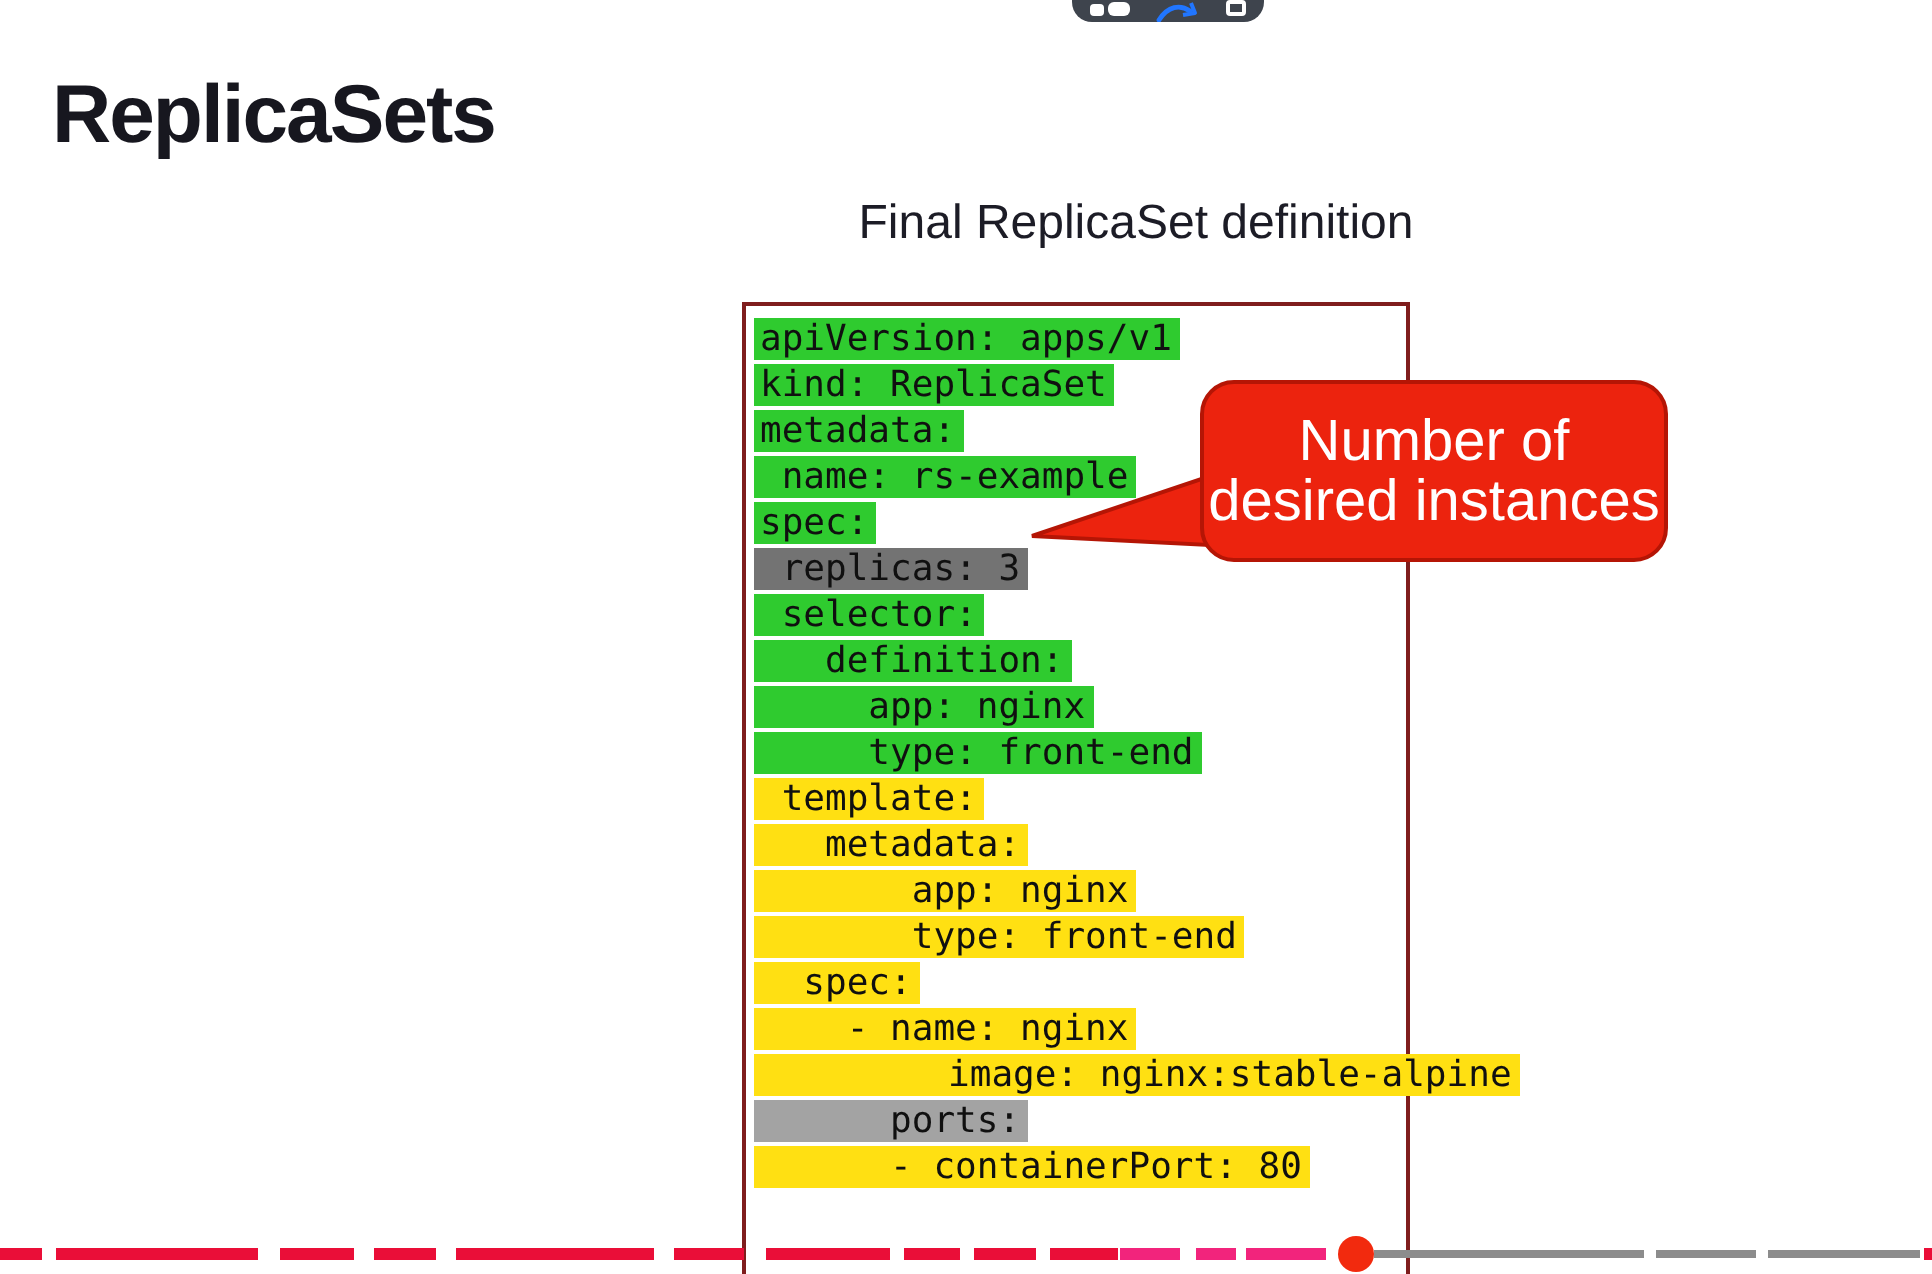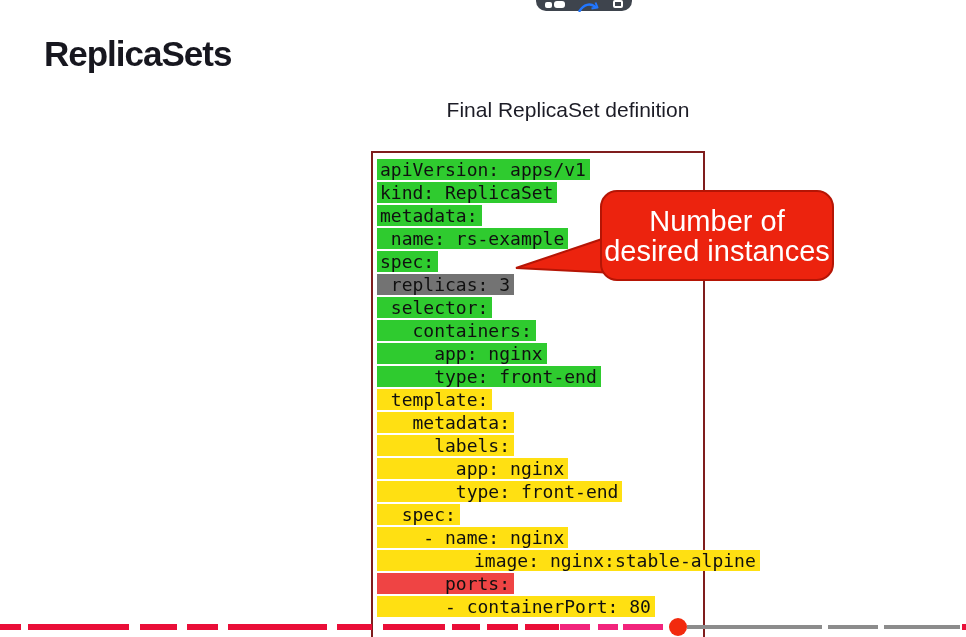--- a/index.html
+++ b/index.html
@@ -19,28 +19,28 @@
     padding:0 9px 3px 9px;box-sizing:border-box;
     z-index:6;
   }
   .marker-icon{position:relative;width:20px;height:7px;}
   .marker-icon .m1{position:absolute;left:0;top:1px;width:7px;height:6px;background:#fff;border-radius:2px;}
   .marker-icon .m2{position:absolute;left:9px;top:0;width:11px;height:7px;background:#fff;border-radius:3px;}
   .frame-icon{width:10px;height:8px;border:2px solid #fff;border-radius:2px;box-sizing:border-box;background:transparent;}
 
   
   .page-title{
-    position:absolute;left:44px;top:34px;
-    font-size:35px;font-weight:800;letter-spacing:-1px;
+    position:absolute;left:26px;top:34px;
+    font-size:41px;font-weight:800;letter-spacing:-1px;
     color:#17171f;
   }
   
   .subtitle{
     position:absolute;left:331px;top:98px;width:474px;
-    text-align:center;font-size:21px;color:#1c1c26;
+    text-align:center;font-size:24px;color:#1c1c26;
   }
 
   
   .code-box{
     position:absolute;left:371px;top:151px;width:334px;height:497px;
     border:2px solid #7f1d1d;box-sizing:border-box;
     background:#ffffff;z-index:1;
   }
   .code-lines{padding:5px 0 0 4px;}
   .code-line{
@@ -98,32 +98,31 @@
 
 <div class="code-box">
   <div class="code-lines">
       <div class="code-line"><span class="hl" style="background: rgb(47, 203, 47);">apiVersion: apps/v1</span></div>
       <div class="code-line"><span class="hl" style="background: rgb(47, 203, 47);">kind: ReplicaSet</span></div>
       <div class="code-line"><span class="hl" style="background: rgb(47, 203, 47);">metadata:</span></div>
       <div class="code-line"><span class="hl" style="background: rgb(47, 203, 47);"> name: rs-example</span></div>
       <div class="code-line"><span class="hl" style="background: rgb(47, 203, 47);">spec:</span></div>
       <div class="code-line"><span class="hl" style="background: #737373;"> replicas: 3</span></div>
       <div class="code-line"><span class="hl" style="background: rgb(47, 203, 47);"> selector:</span></div>
-      <div class="code-line"><span class="hl" style="background: rgb(47, 203, 47);">   containers:</span></div>
+      <div class="code-line"><span class="hl" style="background: rgb(47, 203, 47);">   definition:</span></div>
       <div class="code-line"><span class="hl" style="background: rgb(47, 203, 47);">     app: nginx</span></div>
       <div class="code-line"><span class="hl" style="background: rgb(47, 203, 47);">     type: front-end</span></div>
       <div class="code-line"><span class="hl" style="background: rgb(255, 224, 18);"> template:</span></div>
       <div class="code-line"><span class="hl" style="background: rgb(255, 224, 18);">   metadata:</span></div>
-      <div class="code-line"><span class="hl" style="background: rgb(255, 224, 18);">     labels:</span></div>
       <div class="code-line"><span class="hl" style="background: rgb(255, 224, 18);">       app: nginx</span></div>
       <div class="code-line"><span class="hl" style="background: rgb(255, 224, 18);">       type: front-end</span></div>
       <div class="code-line"><span class="hl" style="background: rgb(255, 224, 18);">  spec:</span></div>
       <div class="code-line"><span class="hl" style="background: rgb(255, 224, 18);">    - name: nginx</span></div>
       <div class="code-line"><span class="hl" style="background: rgb(255, 224, 18); padding-left: 32px;">      image: nginx:stable-alpine</span></div>
-      <div class="code-line"><span class="hl" style="background: #ef4444;">      ports:</span></div>
+      <div class="code-line"><span class="hl" style="background: #a3a3a3;">      ports:</span></div>
       <div class="code-line"><span class="hl" style="background: rgb(255, 224, 18);">      - containerPort: 80</span></div>
     </div>
 </div>
 
 <svg class="tail-svg" width="966" height="637">
   <polygon points="516,268 614,235 614,273" stroke-width="2" fill="#ec230e" stroke="#b51505"></polygon>
 </svg>
 
 <div class="callout" style="background: rgb(236, 35, 14); border: 2px solid rgb(181, 21, 5);">
   <div class="callout-line" style="color: rgb(255, 255, 255);">Number of</div>

